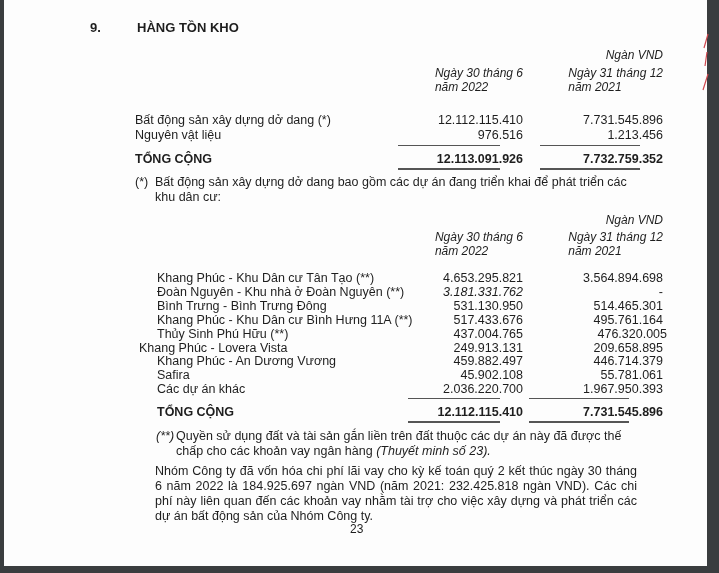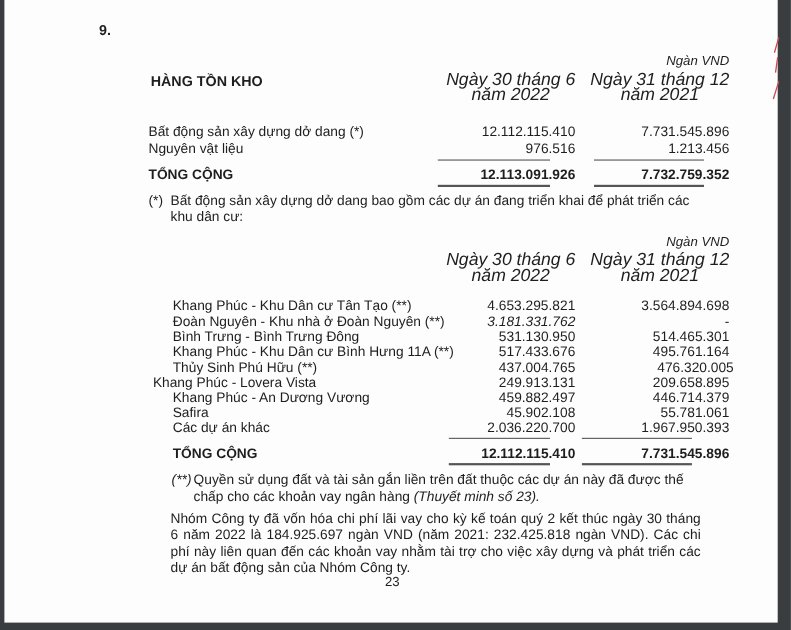--- a/index.html
+++ b/index.html
@@ -9,23 +9,23 @@
     font-family:"Liberation Sans", sans-serif;
     color:#1e1e1e;
     position:relative;
   }
   .page {
     position:absolute; left:4px; top:0; width:703px; height:566px;
     background:#fdfdfd;
   }
   .abs { position:absolute; white-space:nowrap; }
   .sec-num { left:86px; top:20px; font-weight:bold; font-size:13px; }
-  .sec-title { left:133px; top:20px; font-weight:bold; font-size:13px;margin-top:46px; }
+  .sec-title { left:133px; top:20px; font-weight:bold; font-size:13px; }
   .unit { font-style:italic; font-size:12px; text-align:right; }
-  .colhdr { font-style:italic; font-size:16px; text-align:center; line-height:14px; }
+  .colhdr { font-style:italic; font-size:12px; text-align:left; line-height:14px; }
   .lbl { font-size:12.5px; }
   .num { font-size:12.5px; text-align:right; }
   .bold { font-weight:bold; }
   .rule { position:absolute; height:1px; background:#555; }
   .rule2 { position:absolute; height:2px; background:#555; }
   .note { font-size:12.5px; line-height:15px; white-space:normal; }
   .para { font-size:12.5px; line-height:15px; white-space:normal; text-align:justify; }
   .stamp { position:absolute; left:698px; top:30px; width:6px; height:70px; color:#d0484f; font-size:9px; }
 </style>
 </head>

